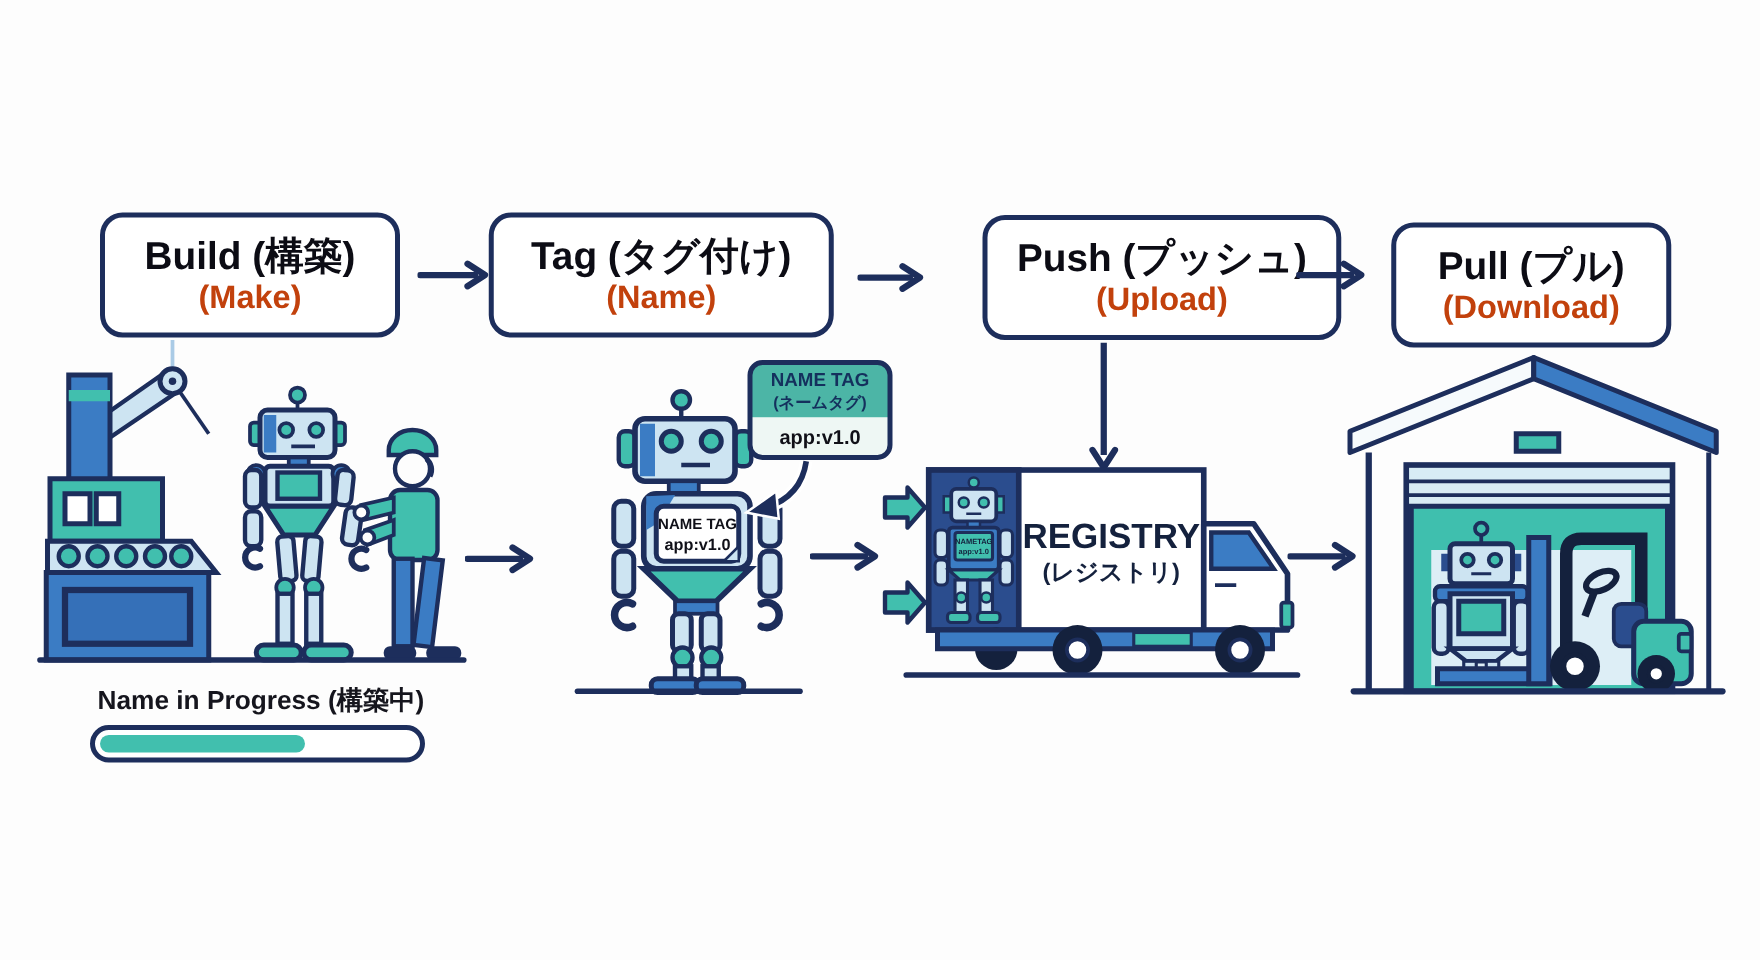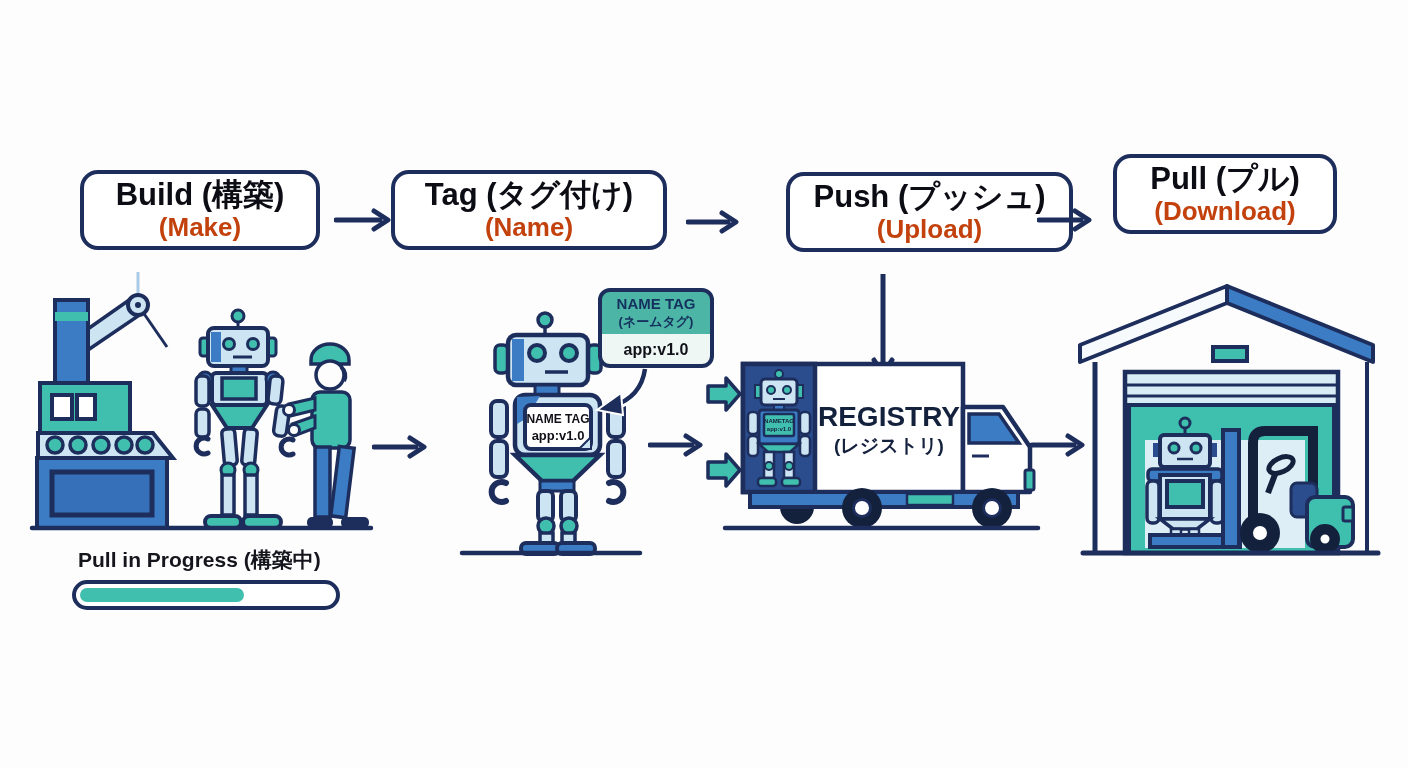--- a/index.html
+++ b/index.html
@@ -3,21 +3,21 @@
 <meta charset="utf-8">
 <style>
   html,body{margin:0;padding:0;background:#ffffff;}
   #stage{
     position:relative;width:1408px;height:768px;background:#fdfdfd;overflow:hidden;
     font-family:"Liberation Sans",sans-serif;color:#101018;
   }
   .abs{position:absolute;}
   
   .step-box{
-    position:absolute;height:80px;border:4px solid #1d2e5c;border-radius:18px;
+    position:absolute;height:100px;border:4px solid #1d2e5c;border-radius:18px;
     background:#ffffff;display:flex;flex-direction:column;align-items:center;justify-content:center;
     box-sizing:border-box;line-height:1.12;
   }
   .step-title{font-size:31px;font-weight:800;color:#0c0c14;white-space:nowrap;}
   .step-sub{font-size:26px;font-weight:600;color:#c2410c;white-space:nowrap;}
   
   .arrow svg{display:block;}
   
   .progress-label{position:absolute;left:78px;top:546px;font-size:21px;font-weight:700;color:#15151d;}
   .progress-track{
@@ -37,21 +37,21 @@
     <span class="step-sub">(Make)</span>
   </div>
   <div class="step-box" style="left:391px;top:170px;width:276px;">
     <span class="step-title">Tag (タグ付け)</span>
     <span class="step-sub">(Name)</span>
   </div>
   <div class="step-box" style="left:786px;top:172px;width:287px;">
     <span class="step-title">Push (プッシュ)</span>
     <span class="step-sub">(Upload)</span>
   </div>
-  <div class="step-box" style="left:1113px;top:154px;width:224px;">
+  <div class="step-box" style="left:1113px;top:178px;width:224px;">
     <span class="step-title">Pull (プル)</span>
     <span class="step-sub">(Download)</span>
   </div>
 
   <div class="arrow abs" style="left:334px;top:208px;">
     <svg width="60" height="24" viewBox="0 0 60 24">
         <path d="M2,12 H46" stroke="#1d2e5c" stroke-width="5" stroke-linecap="round" fill="none"></path>
         <path d="M40,3 L54,12 L40,21" stroke="#1d2e5c" stroke-width="5" stroke-linecap="round" stroke-linejoin="round" fill="none"></path>
       </svg>
   </div>
@@ -166,21 +166,21 @@
         <circle cx="279" cy="158" r="5.5" fill="#fdfdfd" stroke="#1d2e5c" stroke-width="3"></circle>
         <rect x="300" y="175" width="15" height="70" fill="#3b7cc4" stroke="#1d2e5c" stroke-width="3.5"></rect>
         <rect x="320" y="175" width="15" height="70" fill="#3b7cc4" stroke="#1d2e5c" stroke-width="3.5" transform="rotate(7 327 210)"></rect>
         <rect x="292" y="245" width="26" height="11" rx="5" fill="#1d2e5c"></rect>
         <rect x="326" y="245" width="28" height="11" rx="5" fill="#1d2e5c"></rect>
       </g>
       <line x1="17" y1="256" x2="356" y2="256" stroke="#1d2e5c" stroke-width="4.5" stroke-linecap="round"></line>
     </svg>
   </div>
 
-  <div class="progress-label">Pull in Progress (構築中)</div>
+  <div class="progress-label">Name in Progress (構築中)</div>
   <div class="progress-track">
     <div class="progress-fill" style="width: 63%;"></div>
   </div>
 
   <div class="abs" style="left:445px;top:283px;">
     <svg width="290" height="276" viewBox="0 0 290 276">
       <g>
         <line x1="100" y1="43" x2="100" y2="54" stroke="#1d2e5c" stroke-width="3.5"></line>
         <circle cx="100" cy="37" r="7" fill="#41bfae" stroke="#1d2e5c" stroke-width="3.5"></circle>
         <rect x="50" y="62" width="13" height="28" rx="5" fill="#41bfae" stroke="#1d2e5c" stroke-width="3.5"></rect>
@@ -228,21 +228,21 @@
         <text x="211" y="43" font-size="13" font-weight="bold" fill="#14305d" text-anchor="middle">(ネームタグ)</text>
         <text x="211" y="72" font-size="16" font-weight="bold" fill="#101018" text-anchor="middle">app:v1.0</text>
         <path d="M200,86 Q196,114 168,123" fill="none" stroke="#ffffff" stroke-width="10"></path>
         <path d="M200,86 Q196,114 168,123" fill="none" stroke="#1d2e5c" stroke-width="4.5"></path>
         <polygon points="176,110 152,127 178,132" fill="#1d2e5c" stroke="#ffffff" stroke-width="2"></polygon>
       </g>
       <line x1="17" y1="270" x2="195" y2="270" stroke="#1d2e5c" stroke-width="4.5" stroke-linecap="round"></line>
     </svg>
   </div>
 
-  <div class="abs" style="left:700px;top:352px;">
+  <div class="abs" style="left:700px;top:364px;">
     <svg width="345" height="182" viewBox="0 0 345 182">
 
       <g>
         <polygon points="8,34 26,34 26,26 40,42 26,58 26,50 8,50" fill="#41bfae" stroke="#1d2e5c" stroke-width="3.5" stroke-linejoin="round"></polygon>
         <polygon points="8,110 26,110 26,102 40,118 26,134 26,126 8,126" fill="#41bfae" stroke="#1d2e5c" stroke-width="3.5" stroke-linejoin="round"></polygon>
       </g>
       <g>
         <rect x="43" y="12" width="220" height="128" fill="#ffffff" stroke="#1d2e5c" stroke-width="4.5"></rect>
         <rect x="43" y="12" width="72" height="128" fill="#2b4d8e" stroke="#1d2e5c" stroke-width="4.5"></rect>
 

